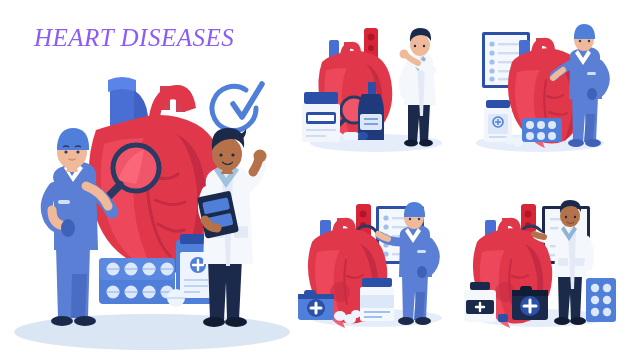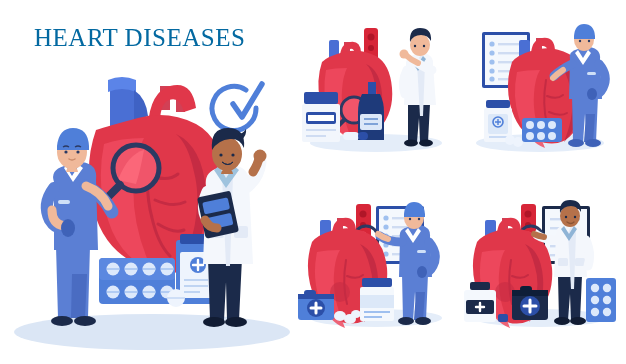--- a/index.html
+++ b/index.html
@@ -1,20 +1,20 @@
 <!DOCTYPE html>
 <html><head>
 <meta charset="utf-8">
 <style>
   html,body{margin:0;padding:0;background:#fff;}
   body{width:626px;height:364px;overflow:hidden;font-family:"Liberation Sans",sans-serif;}
   #stage{position:relative;width:626px;height:364px;background:#ffffff;}
   .panel{position:absolute;}
   .ttl{position:absolute;left:34px;top:24px;font-family:"Liberation Serif",serif;
-       font-size:25px;letter-spacing:.5px;color:#0369a1;white-space:nowrap;}
+       font-size:25px;letter-spacing:.5px;color:#8b5cf6;white-space:nowrap;font-style:italic;}
   svg{display:block;overflow:visible;}
 </style>
 </head>
 <body>
 
 <div id="stage">
 
   <div class="ttl">HEART DISEASES</div>
 
   <div class="panel" style="left:0;top:60px;width:300px;height:300px;">

